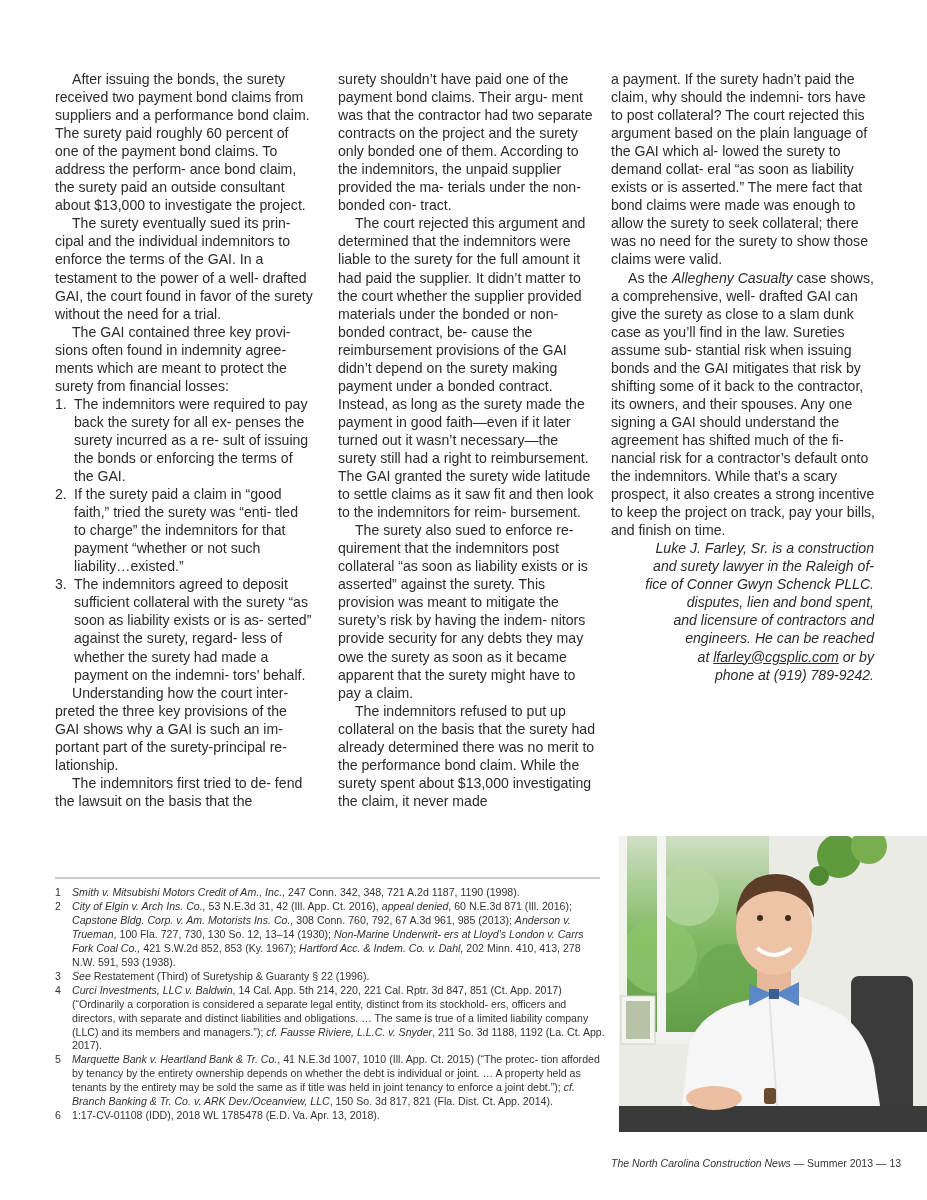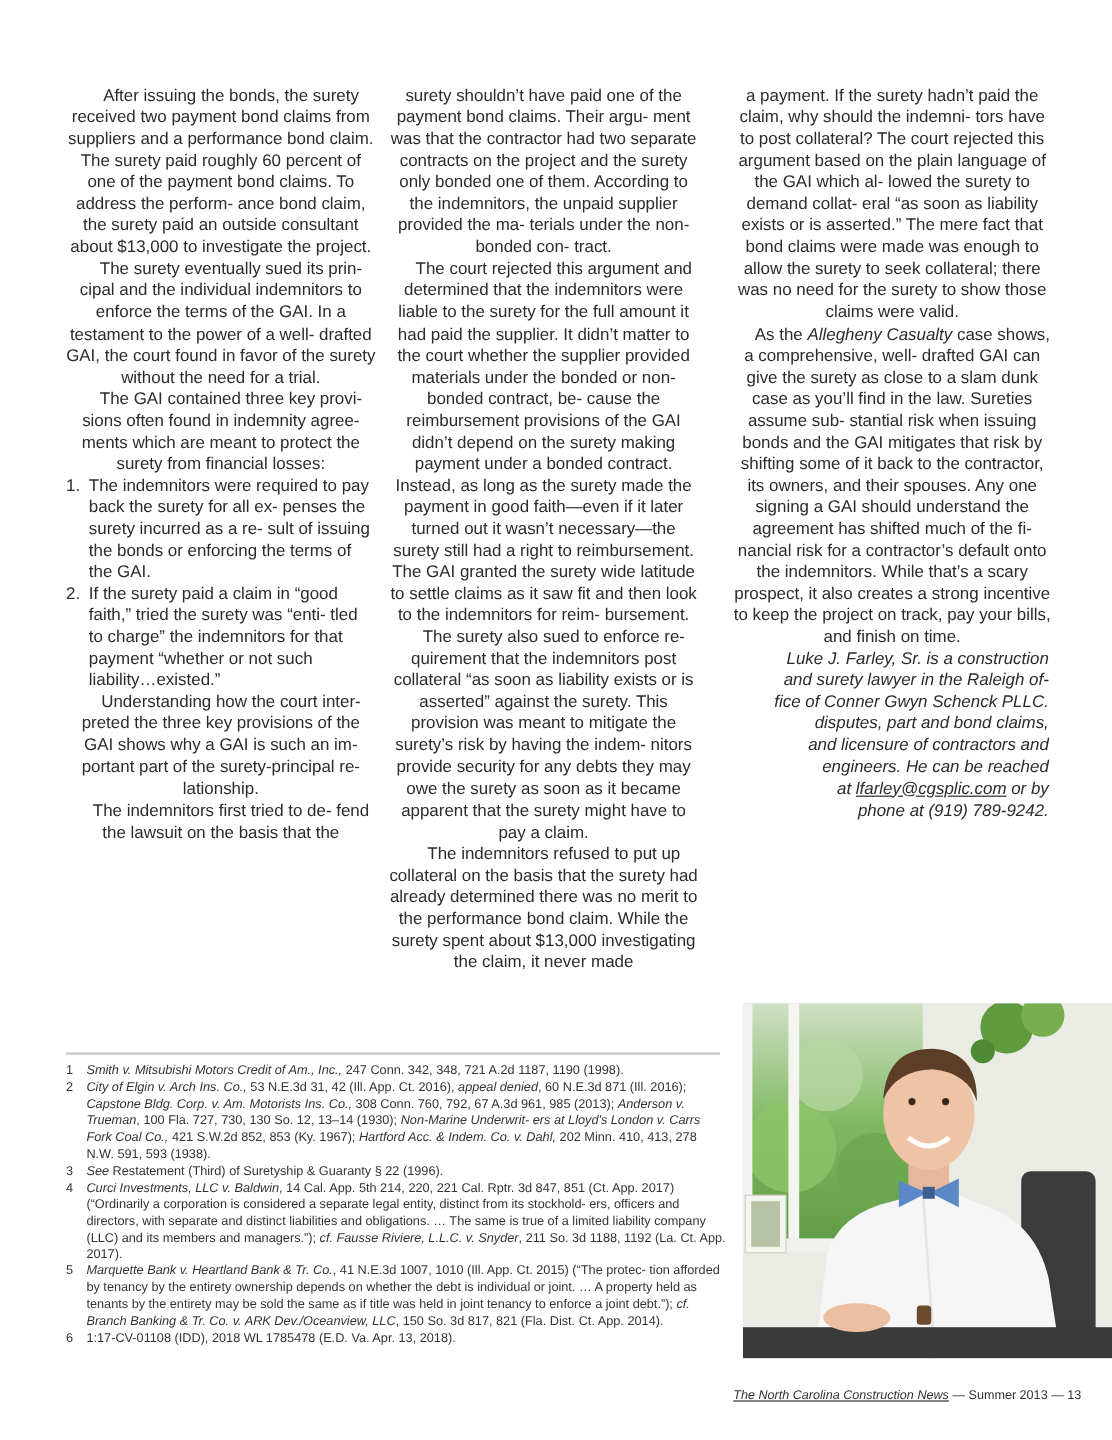--- a/index.html
+++ b/index.html
@@ -1,67 +1,68 @@
 <!DOCTYPE html>
 <html><head>
 <meta charset="utf-8">
 <style>
   html, body { margin: 0; padding: 0; background: #ffffff; }
   body { width: 927px; height: 1200px; position: relative; overflow: hidden;
          font-family: "Liberation Sans", sans-serif; color: #2b2b2b; }
   .col { position: absolute; top: 70px; width: 258px; font-size: 14.1px; line-height: 18.05px; }
-  .col p { margin: 0; text-indent: 17px; text-align: center; }
+  .col p { margin: 0; text-indent: 17px; }
   .col p.noindent { text-indent: 0; }
   #col1 { left: 55px; }
-  #col2 { left: 324px; }
+  #col2 { left: 338px; }
   #col3 { left: 611px; width: 265px; }
   ol.provisions { margin: 0; padding: 0 0 0 0; list-style: none; }
   ol.provisions li { padding-left: 19px; text-indent: -19px; }
   ol.provisions li .num { display: inline-block; width: 19px; text-indent: 0; }
   .bio { font-style: italic; text-align: right; line-height: 18.05px; padding-right: 2px; }
   .bio a { color: #2b2b2b; text-decoration: underline; }
   .rule { position: absolute; left: 55px; top: 877px; width: 545px; height: 2px; background: #c8c8c8; }
   .notes { position: absolute; left: 55px; top: 886px; width: 550px; font-size: 10.6px; line-height: 13.95px; color: #333; }
   .note { position: relative; padding-left: 17px; }
   .note .n { position: absolute; left: 0; top: 0; }
   .photo { position: absolute; left: 619px; top: 836px; width: 308px; height: 296px; overflow: hidden; background: #dfe3dc; }
   .footer { position: absolute; left: 611px; top: 1157px; font-size: 10.5px; color: #333; }
-  .footer i { font-style: italic; text-decoration: underline; }
+  .footer i { font-style: italic; }
 </style>
 </head>
 <body>
 
 <div class="col" id="col1">
   <p>After issuing the bonds, the surety received two payment bond claims from suppliers and a performance bond claim. The surety paid roughly 60 percent of one of the payment bond claims. To address the perform- ance bond claim, the surety paid an outside consultant about $13,000 to investigate the project.</p>
   <p>The surety eventually sued its prin- cipal and the individual indemnitors to enforce the terms of the GAI. In a testament to the power of a well- drafted GAI, the court found in favor of the surety without the need for a trial.</p>
   <p>The GAI contained three key provi- sions often found in indemnity agree- ments which are meant to protect the surety from financial losses:</p>
   <ol class="provisions">
     <li><span class="num">1.</span><span>The indemnitors were required to pay back the surety for all ex- penses the surety incurred as a re- sult of issuing the bonds or enforcing the terms of the GAI.</span></li>
     <li><span class="num">2.</span><span>If the surety paid a claim in “good faith,” tried the surety was “enti- tled to charge” the indemnitors for that payment “whether or not such liability…existed.”</span></li>
+    <li><span class="num">3.</span><span>The indemnitors agreed to deposit sufficient collateral with the surety “as soon as liability exists or is as- serted” against the surety, regard- less of whether the surety had made a payment on the indemni- tors’ behalf.</span></li>
   </ol>
   <p>Understanding how the court inter- preted the three key provisions of the GAI shows why a GAI is such an im- portant part of the surety-principal re- lationship.</p>
   <p>The indemnitors first tried to de- fend the lawsuit on the basis that the</p>
 </div>
 
 <div class="col" id="col2">
   <p class="noindent">surety shouldn’t have paid one of the payment bond claims. Their argu- ment was that the contractor had two separate contracts on the project and the surety only bonded one of them. According to the indemnitors, the unpaid supplier provided the ma- terials under the non-bonded con- tract.</p>
   <p>The court rejected this argument and determined that the indemnitors were liable to the surety for the full amount it had paid the supplier. It didn’t matter to the court whether the supplier provided materials under the bonded or non-bonded contract, be- cause the reimbursement provisions of the GAI didn’t depend on the surety making payment under a bonded contract. Instead, as long as the surety made the payment in good faith—even if it later turned out it wasn’t necessary—the surety still had a right to reimbursement. The GAI granted the surety wide latitude to settle claims as it saw fit and then look to the indemnitors for reim- bursement.</p>
   <p>The surety also sued to enforce re- quirement that the indemnitors post collateral “as soon as liability exists or is asserted” against the surety. This provision was meant to mitigate the surety’s risk by having the indem- nitors provide security for any debts they may owe the surety as soon as it became apparent that the surety might have to pay a claim.</p>
   <p>The indemnitors refused to put up collateral on the basis that the surety had already determined there was no merit to the performance bond claim. While the surety spent about $13,000 investigating the claim, it never made</p>
 </div>
 
 <div class="col" id="col3">
   <p class="noindent">a payment. If the surety hadn’t paid the claim, why should the indemni- tors have to post collateral? The court rejected this argument based on the plain language of the GAI which al- lowed the surety to demand collat- eral “as soon as liability exists or is asserted.” The mere fact that bond claims were made was enough to allow the surety to seek collateral; there was no need for the surety to show those claims were valid.</p>
   <p><span>As the </span><i>Allegheny Casualty</i><span> case shows, a comprehensive, well- drafted GAI can give the surety as close to a slam dunk case as you’ll find in the law. Sureties assume sub- stantial risk when issuing bonds and the GAI mitigates that risk by shifting some of it back to the contractor, its owners, and their spouses. Any one signing a GAI should understand the agreement has shifted much of the fi- nancial risk for a contractor’s default onto the indemnitors. While that’s a scary prospect, it also creates a strong incentive to keep the project on track, pay your bills, and finish on time.</span></p>
 
   <div class="bio">
     <div>Luke J. Farley, Sr. is a construction</div>
     <div>and surety lawyer in the Raleigh of-</div>
     <div>fice of Conner Gwyn Schenck PLLC.</div>
-    <div>disputes, part and bond claims,</div>
+    <div>disputes, lien and bond spent,</div>
     <div>and licensure of contractors and</div>
     <div>engineers. He can be reached</div>
     <div><span>at </span><a href="mailto:lfarley@cgsplic.com">lfarley@cgsplic.com</a><span> or by</span></div>
     <div>phone at (919) 789-9242.</div>
   </div>
 </div>
 
 <div class="rule"></div>
 
 <div class="notes" id="notes">

